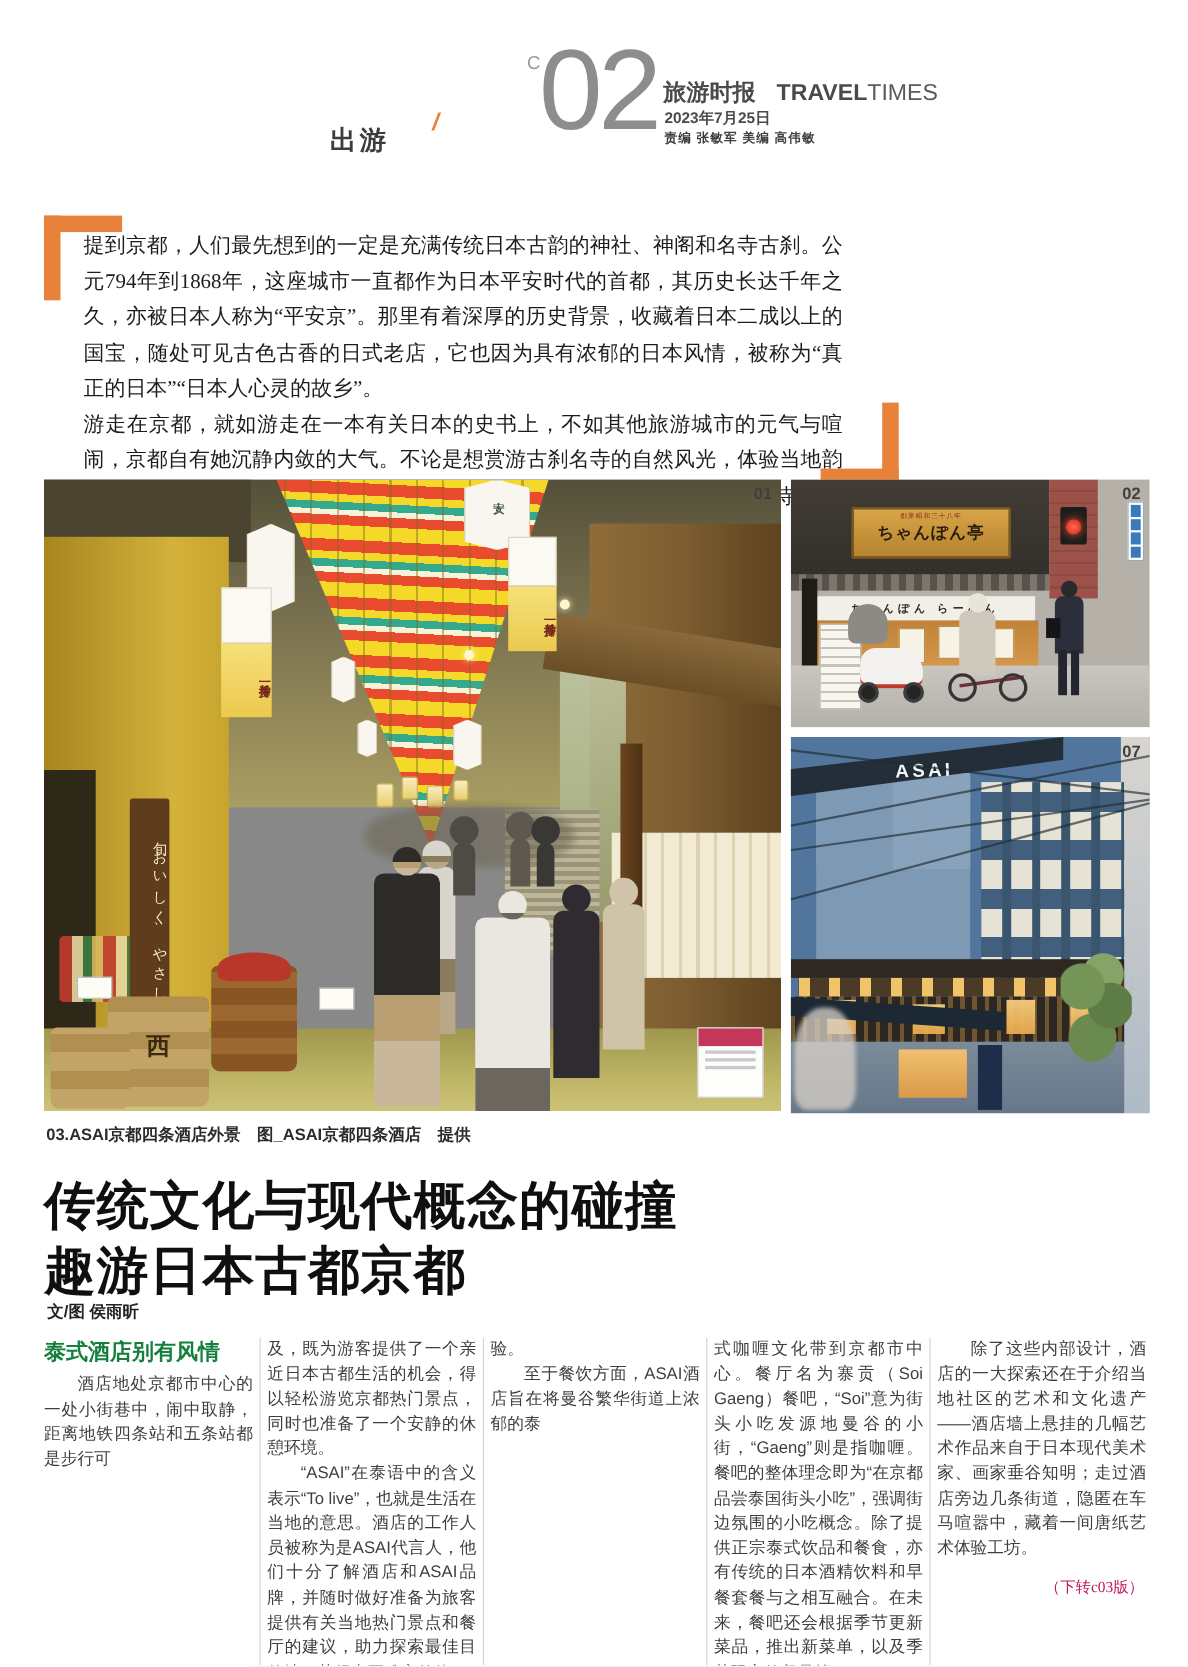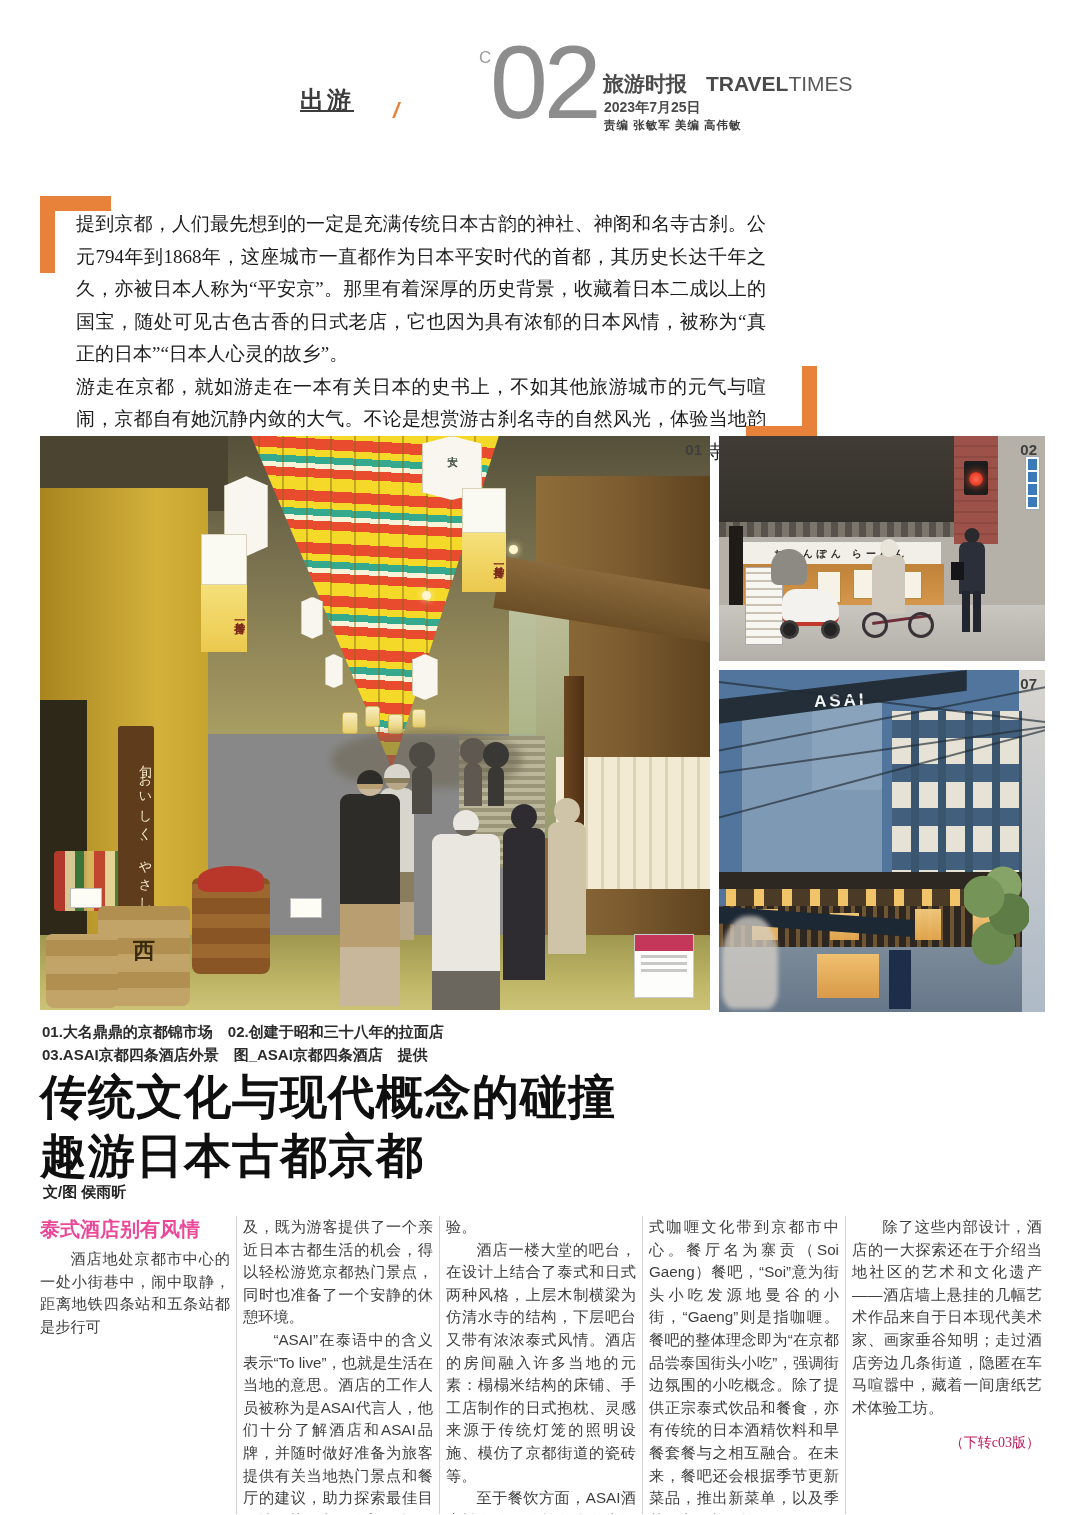--- a/index.html
+++ b/index.html
@@ -1,21 +1,21 @@
 <!DOCTYPE html>
 <html><head>
 <meta charset="utf-8">
 <style>
   html,body{margin:0;padding:0;background:#e9e9e9;}
   .page{position:relative;width:1080px;height:1515px;margin:0 auto;background:#ffffff;
         font-family:"Liberation Sans",sans-serif;overflow:hidden;}
   .abs{position:absolute;}
 
   
-  .section-label{left:300px;top:84px;font-size:24px;font-weight:bold;color:#3c3c3c;letter-spacing:3px;text-decoration:underline;}
+  .section-label{left:300px;top:111px;font-size:24px;font-weight:bold;color:#3c3c3c;letter-spacing:3px;}
   .section-slash{left:393px;top:98px;font-size:22px;font-weight:bold;font-style:italic;color:#e8823a;}
   .page-letter{left:479px;top:48px;font-size:17px;color:#9b9b9b;}
   .page-number{left:490px;top:30px;font-size:104px;line-height:1;color:#8d8d8d;letter-spacing:-4px;}
   .masthead{left:603px;top:70px;font-size:21px;color:#4a4a4a;white-space:nowrap;}
   .masthead .cn{font-weight:bold;margin-right:19px;}
   .masthead .en-b{font-weight:bold;letter-spacing:0;}
   .masthead .en-l{font-weight:normal;color:#5a5a5a;}
   .head-date{left:604px;top:99px;font-size:14px;font-weight:bold;color:#4a4a4a;}
   .head-credits{left:604px;top:118px;font-size:11.5px;font-weight:bold;color:#3e3e3e;letter-spacing:1px;}
 
@@ -173,21 +173,21 @@
   .captions{left:42px;top:1020px;font-size:15px;font-weight:bold;color:#2b2b2b;line-height:23px;}
   .headline{left:40px;top:1068px;font-family:"Liberation Serif","DejaVu Serif",serif;
       font-size:47px;font-weight:bold;color:#0f0f0f;line-height:59px;letter-spacing:1px;}
   .byline{left:43px;top:1183px;font-size:15px;font-weight:bold;color:#222;}
 
   
   .cols{left:40px;top:1216px;width:1006px;height:298px;display:flex;overflow:hidden;}
   .col{width:190px;flex:0 0 190px;}
   .col + .col{border-left:1px solid #d2d2d2;padding-left:6px;margin-left:6px;}
   .subhead{margin:0 0 6px 0;font-family:"Liberation Serif","DejaVu Serif",serif;
-      font-size:20px;font-weight:bold;color:#ec4899;line-height:26px;}
+      font-size:20px;font-weight:bold;color:#15803d;line-height:26px;}
   .col p{margin:0;font-size:15.2px;line-height:22.6px;color:#3e3e3e;text-align:justify;}
   .col p.ind{text-indent:2em;}
   .col5{position:relative;}
   .continuation{position:absolute;right:2px;top:218px;font-size:14px;color:#be185d;
       font-family:"Liberation Serif",serif;}
 </style>
 </head>
 <body>
 
 <div class="page">
@@ -271,20 +271,24 @@
       <div class="bar"></div>
       <div class="ln"></div>
       <div class="ln"></div>
       <div class="ln"></div>
     </div>
     <span class="pnum">01</span>
   </div>
 
   <div class="abs photo photo2">
     <div class="abs p2-top"></div>
+    <div class="abs p2-sign">
+      <span class="sub">創業昭和三十八年</span>
+      <span class="main">ちゃんぽん亭</span>
+    </div>
     <div class="abs p2-awning"></div>
     <div class="abs p2-noren">ちゃんぽん らーめん</div>
     <div class="abs p2-shop"></div>
     <div class="p2-poster" style="left:30%;top:60%;width:22px;height:30px;"></div>
     <div class="p2-poster" style="left:41%;top:59%;width:20px;height:28px;"></div>
     <div class="p2-poster" style="left:56%;top:60%;width:18px;height:26px;"></div>
     <div class="abs p2-pillarL"></div>
     <div class="abs p2-brick"></div>
     <div class="abs p2-tl">
       <div class="red"></div>
@@ -335,42 +339,40 @@
     <div class="abs p3-eave2"></div>
     <div class="abs p3-base"></div>
     <div class="abs p3-entry"></div>
     <div class="abs p3-navysign"></div>
     <div class="abs p3-tree"></div>
     <div class="abs p3-cyclist"></div>
     <span class="pnum">07</span>
   </div>
 
   <div class="abs captions">
-    <div>01.大名鼎鼎的京都锦市场　02.创建于昭和三十八年的拉面店</div>
     <div>03.ASAI京都四条酒店外景　图_ASAI京都四条酒店　提供</div>
   </div>
 
   <div class="abs headline">
     <div>传统文化与现代概念的碰撞</div>
     <div>趣游日本古都京都</div>
   </div>
   <div class="abs byline">文/图 侯雨昕</div>
 
   <div class="abs cols">
     <div class="col">
       <h3 class="subhead">泰式酒店别有风情</h3>
       <p class="ind">酒店地处京都市中心的一处小街巷中，闹中取静，距离地铁四条站和五条站都是步行可</p>
     </div>
     <div class="col">
       <p>及，既为游客提供了一个亲近日本古都生活的机会，得以轻松游览京都热门景点，同时也准备了一个安静的休憩环境。</p>
       <p class="ind">“ASAI”在泰语中的含义表示“To live”，也就是生活在当地的意思。酒店的工作人员被称为是ASAI代言人，他们十分了解酒店和ASAI品牌，并随时做好准备为旅客提供有关当地热门景点和餐厅的建议，助力探索最佳目的地，获得真正难忘的体</p>
     </div>
     <div class="col">
       <p>验。</p>
-      <p class="ind">酒店一楼大堂的吧台，在设计上结合了泰式和日式两种风格，上层木制横梁为仿清水寺的结构，下层吧台又带有浓浓泰式风情。酒店的房间融入许多当地的元素：榻榻米结构的床铺、手工店制作的日式抱枕、灵感来源于传统灯笼的照明设施、模仿了京都街道的瓷砖等。</p>
       <p class="ind">至于餐饮方面，ASAI酒店旨在将曼谷繁华街道上浓郁的泰</p>
     </div>
     <div class="col">
       <p>式咖喱文化带到京都市中心。餐厅名为寨贡（Soi Gaeng）餐吧，“Soi”意为街头小吃发源地曼谷的小街，“Gaeng”则是指咖喱。餐吧的整体理念即为“在京都品尝泰国街头小吃”，强调街边氛围的小吃概念。除了提供正宗泰式饮品和餐食，亦有传统的日本酒精饮料和早餐套餐与之相互融合。在未来，餐吧还会根据季节更新菜品，推出新菜单，以及季节限定的餐品等。</p>
     </div>
     <div class="col col5">
       <p class="ind">除了这些内部设计，酒店的一大探索还在于介绍当地社区的艺术和文化遗产——酒店墙上悬挂的几幅艺术作品来自于日本现代美术家、画家垂谷知明；走过酒店旁边几条街道，隐匿在车马喧嚣中，藏着一间唐纸艺术体验工坊。</p>
       <div class="continuation">（下转c03版）</div>
     </div>
   </div>

